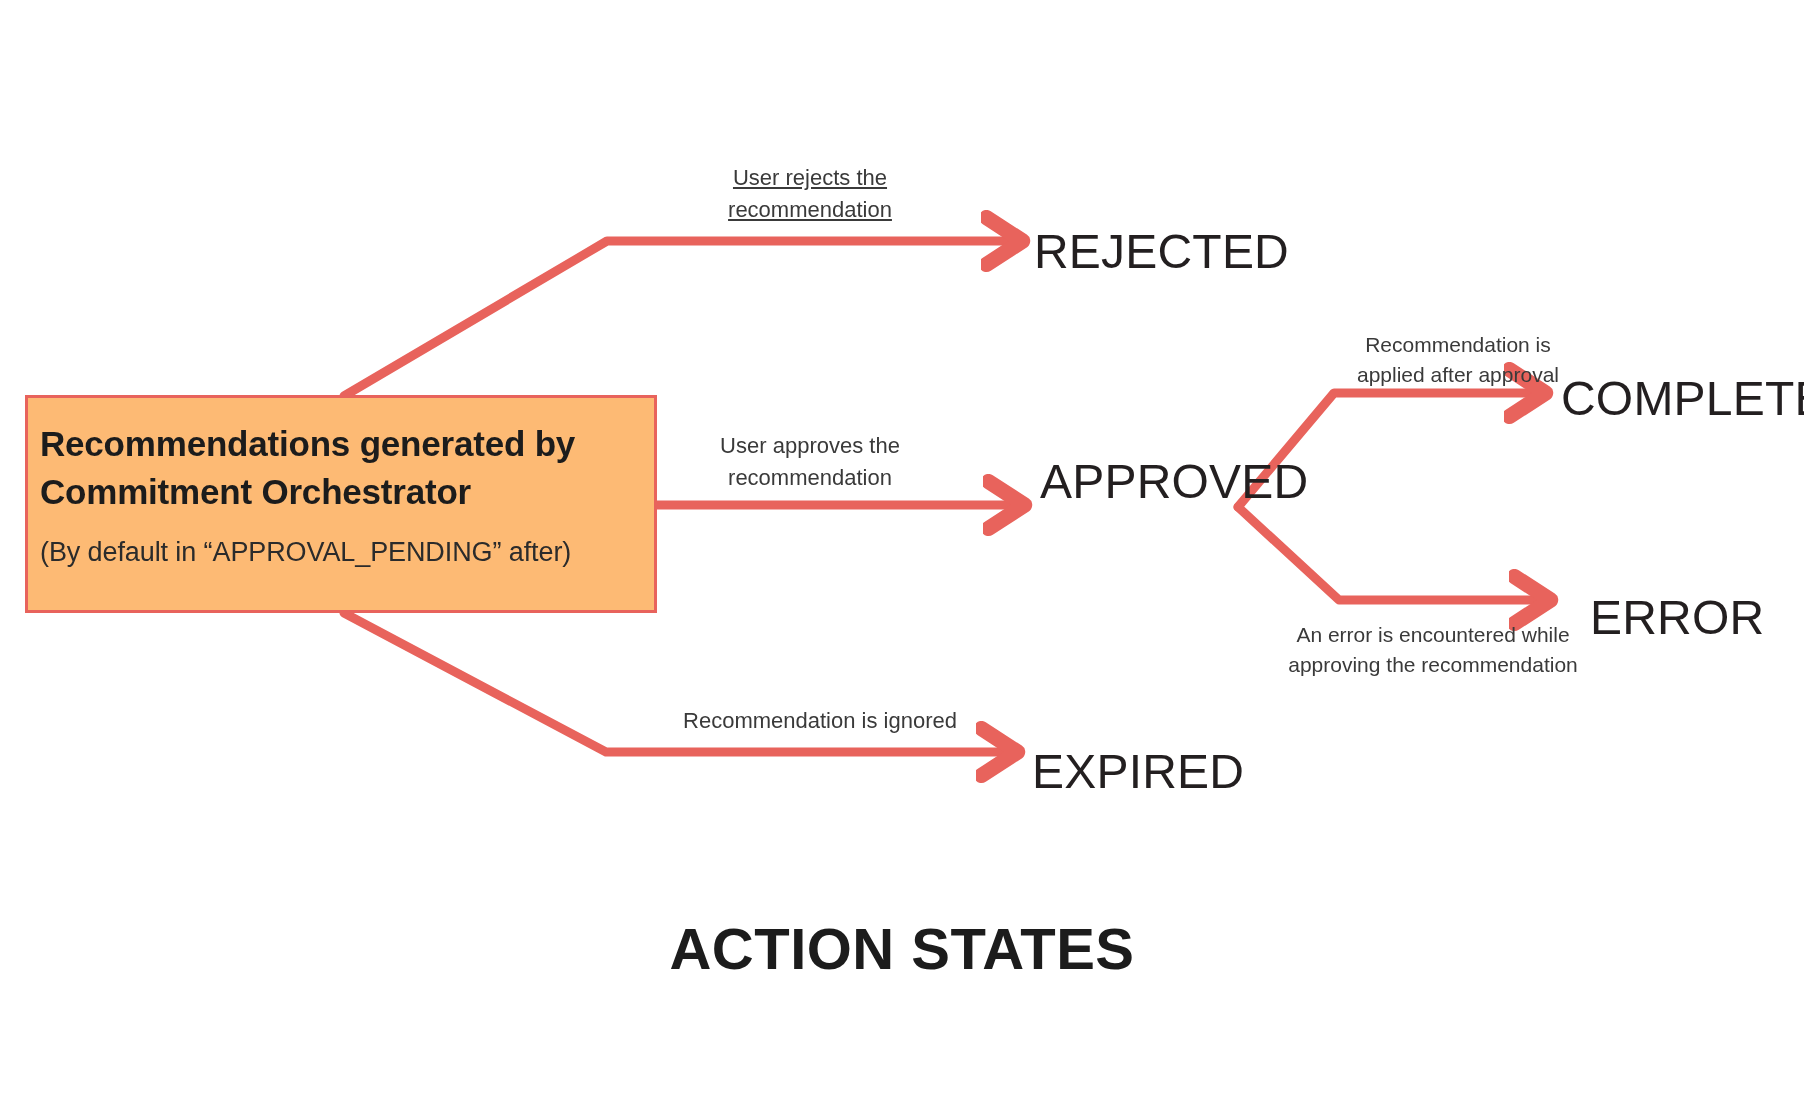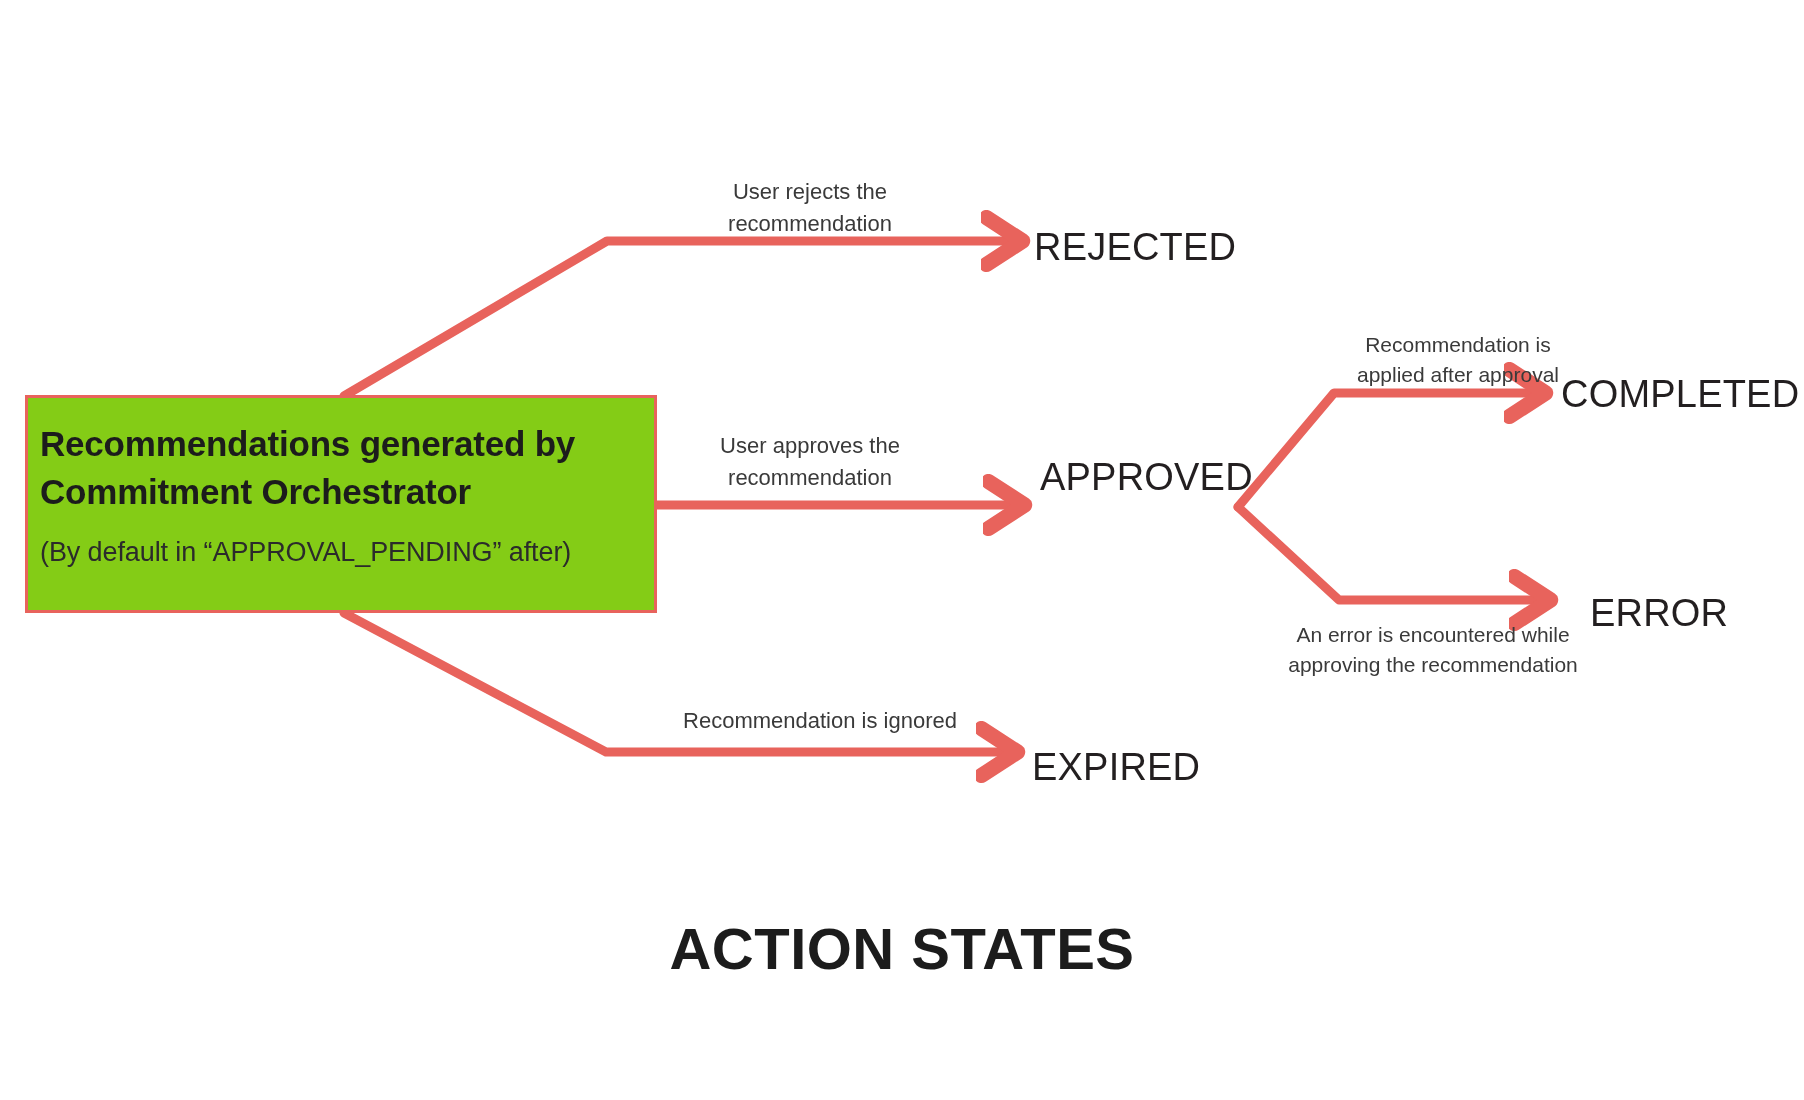--- a/index.html
+++ b/index.html
@@ -33,21 +33,21 @@
 
   
   .source-box {
     position: absolute;
     left: 25px;
     top: 395px;
     width: 632px;
     height: 218px;
     box-sizing: border-box;
     border: 3px solid #e8635c;
-    background: #84cc16;
+    background: #fdba74;
     padding: 22px 28px 0 12px;
   }
   .source-title {
     font-size: 35px;
     font-weight: bold;
     line-height: 1.38;
     color: #1c1c1c;
     letter-spacing: -0.2px;
   }
   .source-sub {
@@ -55,21 +55,21 @@
     font-size: 27px;
     font-weight: 400;
     color: #2b2b2b;
     letter-spacing: -0.1px;
     white-space: nowrap;
   }
 
   
   .state-label {
     position: absolute;
-    font-size: 38px;
+    font-size: 48px;
     font-weight: 400;
     color: #231f20;
     letter-spacing: 0.2px;
     white-space: nowrap;
     line-height: 1;
   }
   #state-rejected  { left: 1034px; top: 228px; }
   #state-approved  { left: 1040px; top: 458px; text-align: center; }
   #state-expired   { left: 1032px; top: 748px; }
   #state-completed { left: 1561px; top: 375px; }
@@ -79,21 +79,21 @@
   .edge-label {
     position: absolute;
     color: #3a3a3a;
     white-space: pre-line;
     line-height: 1.45;
     font-weight: 400;
   }
   .edge-label.big   { font-size: 22px; text-align: center; }
   .edge-label.small { font-size: 21px; text-align: center; }
 
-  #label-rejected  { left: 680px; top: 176px;  width: 260px; }
+  #label-rejected  { left: 680px; top: 162px;  width: 260px; text-decoration: underline; }
   #label-approved  { left: 680px; top: 430px;  width: 260px; }
   #label-expired   { left: 645px; top: 705px;  width: 350px; }
   #label-completed { left: 1348px; top: 330px; width: 220px; }
   #label-error     { left: 1283px; top: 620px; width: 300px; }
 
   
   #diagram-title {
     position: absolute;
     left: 0;
     top: 915px;

